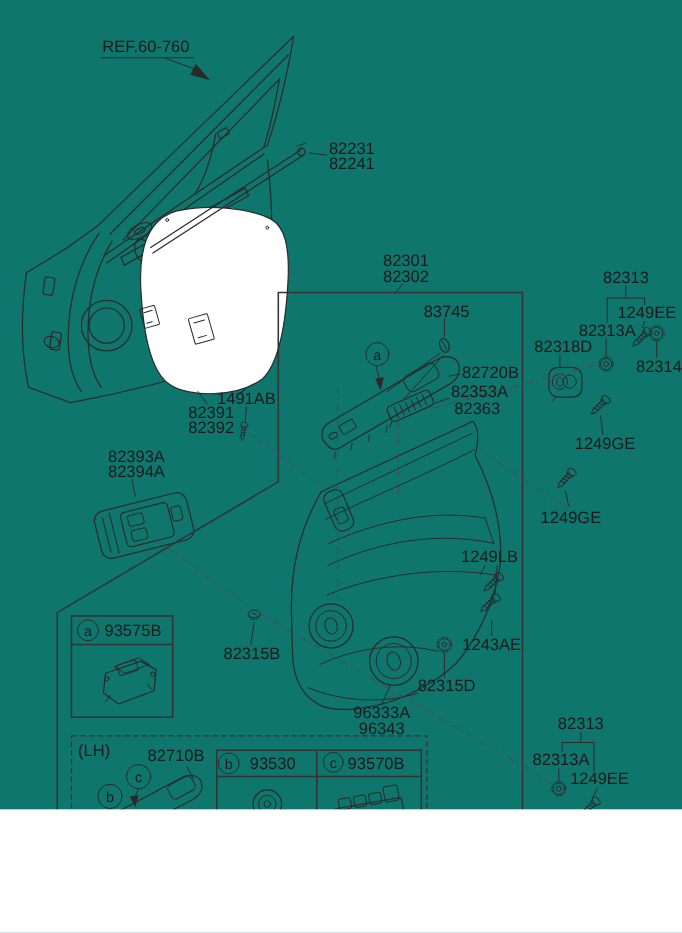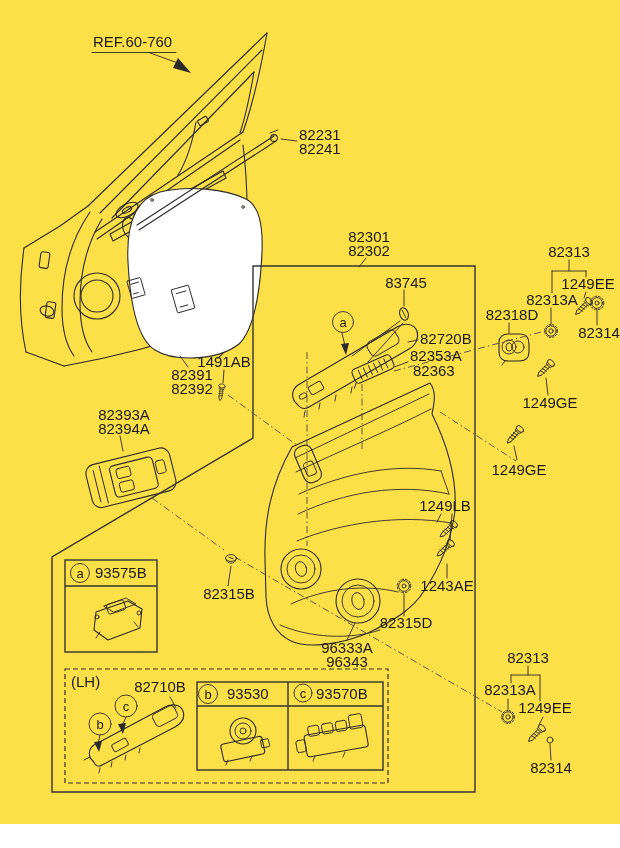--- a/index.html
+++ b/index.html
@@ -1,17 +1,17 @@
 <!DOCTYPE html>
 <html><head>
 <meta charset="utf-8">
 <style>
   html,body{margin:0;padding:0;background:#fff;}
   .stage{
-    position:relative;width:620px;height:824px;background:#fde047;overflow:hidden;
+    position:relative;width:620px;height:736px;background:#0f766e;overflow:hidden;
     font-family:"Liberation Sans", sans-serif;
   }
   svg{display:block;}
   .ln{stroke:#2a2a2a;stroke-width:1.1;fill:none;stroke-linecap:round;stroke-linejoin:round;}
   .thin{stroke:#2a2a2a;stroke-width:0.9;fill:none;stroke-linecap:round;}
   .phantom{stroke:#4a4a4a;stroke-width:0.9;fill:none;stroke-dasharray:7 3 1.5 3;}
   .fillwhite{fill:#ffffff;stroke:#2a2a2a;stroke-width:1.1;stroke-linejoin:round;}
   .lbl{font-family:"Liberation Sans", sans-serif;font-size:15px;fill:#1a1a1a;}
   .lblsm{font-family:"Liberation Sans", sans-serif;font-size:13px;fill:#1a1a1a;}
   .arrow{fill:#2a2a2a;stroke:none;}

